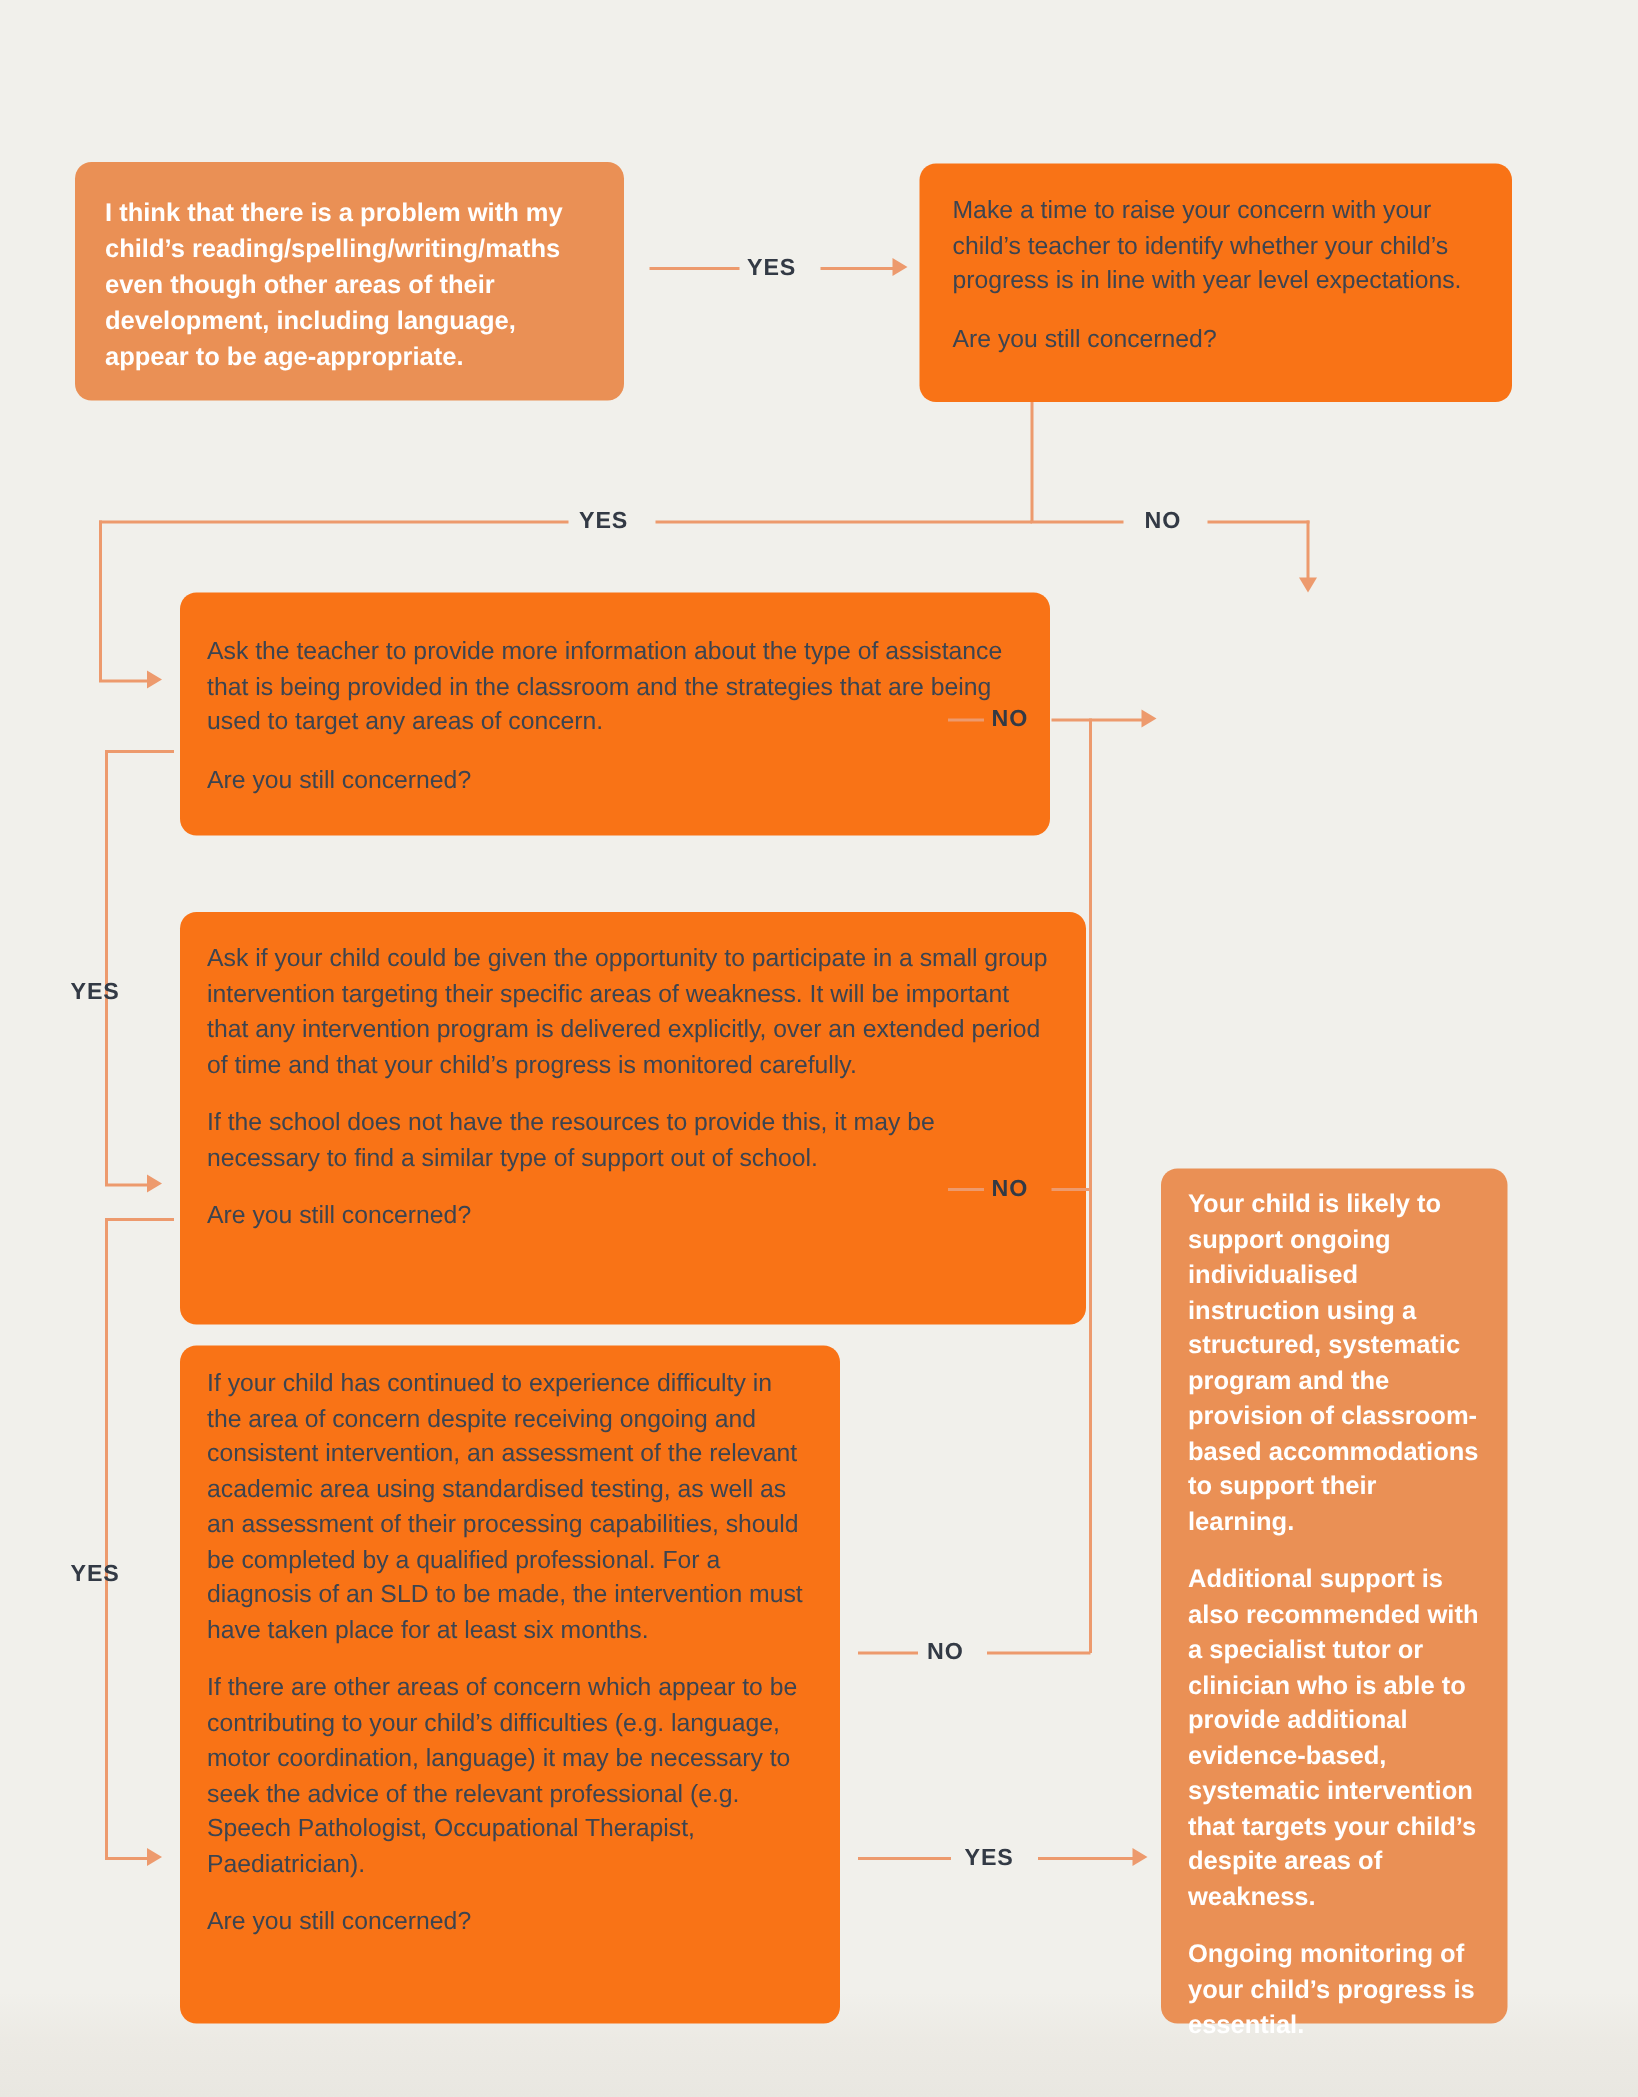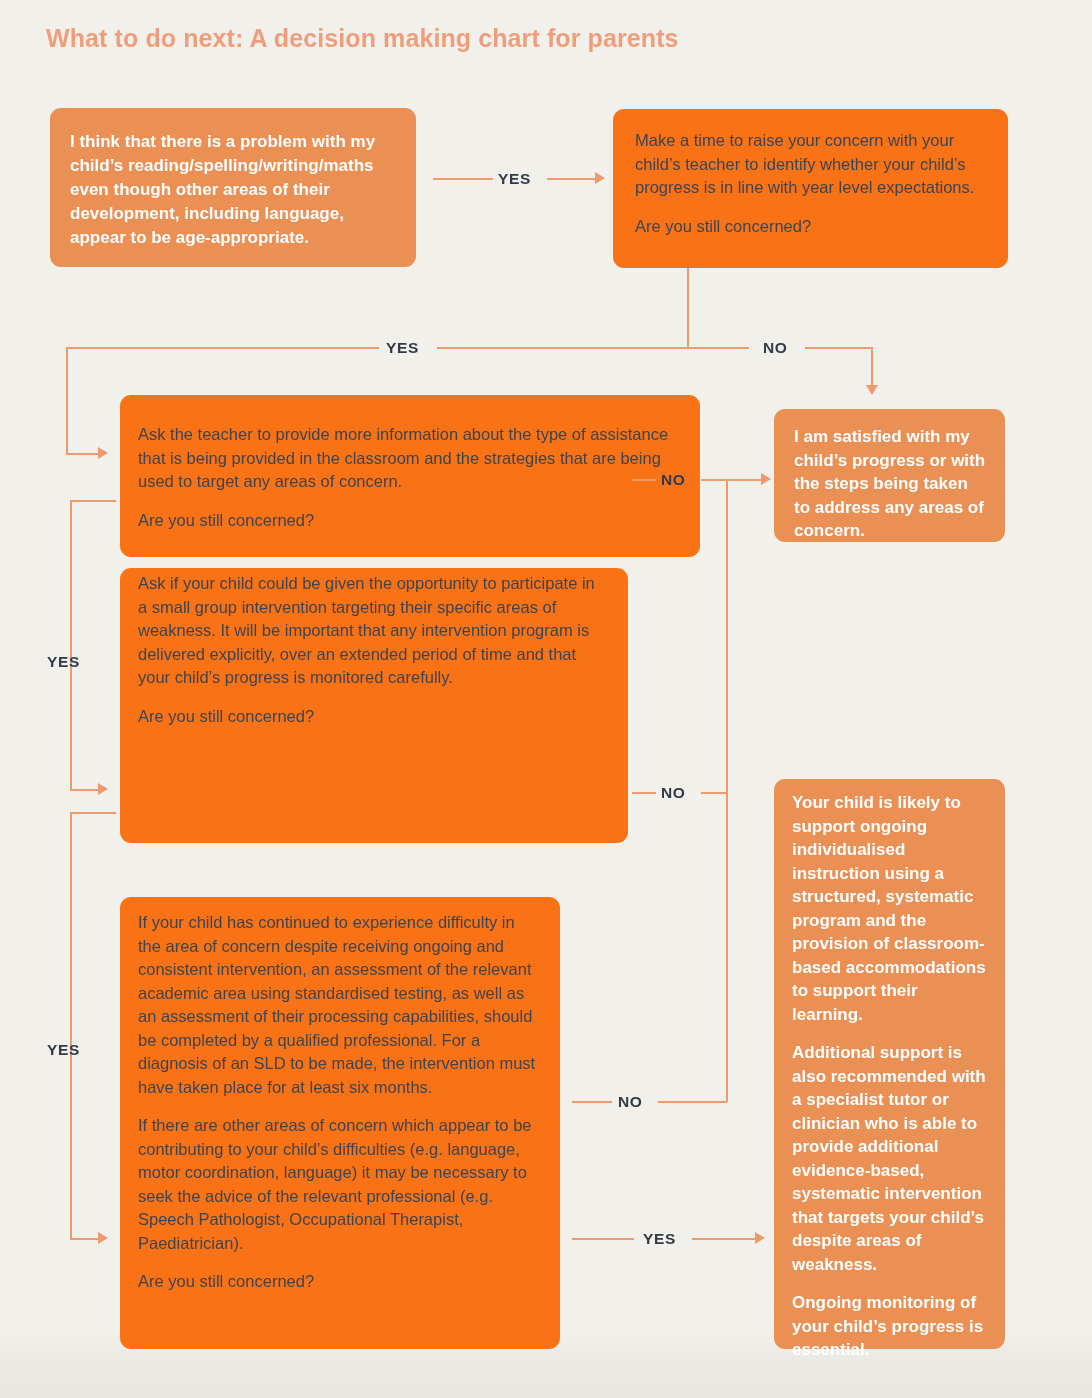--- a/index.html
+++ b/index.html
@@ -29,21 +29,21 @@
   .box p{margin:0;}
   .box p + p{margin-top:15px;}
   .beige p{font-size:16.5px;line-height:23.5px;font-weight:400;}
   .orange p{font-size:17px;line-height:23.5px;font-weight:bold;}
 
   #box-problem{left:50px;top:108px;width:366px;height:159px;padding:22px 22px 20px 20px;}
   #box-problem p{line-height:24px;}
   #box-teacher-meeting{left:613px;top:109px;width:395px;height:159px;padding:20px 24px 18px 22px;}
   #box-satisfied{left:774px;top:409px;width:231px;height:133px;padding:16px 18px 14px 20px;}
   #box-ask-teacher{left:120px;top:395px;width:580px;height:162px;padding:28px 24px 22px 18px;}
-  #box-small-group{left:120px;top:568px;width:508px;height:275px;padding:4px 24px 16px 18px;}
+  #box-small-group{left:120px;top:608px;width:604px;height:275px;padding:20px 24px 16px 18px;}
   #box-assessment{left:120px;top:897px;width:440px;height:452px;padding:14px 22px 18px 18px;}
   #box-outcome{left:774px;top:779px;width:231px;height:570px;padding:12px 14px 16px 18px;}
   #box-outcome p{line-height:23.5px;}
 
   
   .hline,.vline{position:absolute;background:#ed9a6d;}
   .hline{height:2px;}
   .vline{width:2px;}
 
   .edge-label{
@@ -61,21 +61,20 @@
     border-top:10px solid #ed9a6d;
   }
 </style>
 </head>
 <body>
 
 <div id="stage">
 
   <div class="bottom-band"></div>
 
-  <div class="title">What to do next: A decision making chart for parents</div>
 
   <div class="box orange" id="box-problem">
     <p>I think that there is a problem with my child’s reading/spelling/writing/maths even though other areas of their development, including language, appear to be age-appropriate.</p>
   </div>
 
   <div class="hline" style="left:433px;top:178px;width:60px;"></div>
   <div class="edge-label" style="left:498px;top:171px;">YES</div>
   <div class="hline" style="left:547px;top:178px;width:52px;"></div>
   <div class="arrow-r" style="left:595px;top:172px;"></div>
 
@@ -92,23 +91,20 @@
   <div class="vline" style="left:66px;top:347px;height:107px;"></div>
   <div class="hline" style="left:66px;top:453px;width:34px;"></div>
   <div class="arrow-r" style="left:98px;top:447px;"></div>
 
   <div class="hline" style="left:687px;top:347px;width:62px;"></div>
   <div class="edge-label" style="left:763px;top:340px;">NO</div>
   <div class="hline" style="left:805px;top:347px;width:68px;"></div>
   <div class="vline" style="left:871px;top:347px;height:42px;"></div>
   <div class="arrow-d" style="left:866px;top:385px;"></div>
 
-  <div class="box orange" id="box-satisfied">
-    <p>I am satisfied with my child’s progress or with the steps being taken to address any areas of concern.</p>
-  </div>
 
   <div class="box beige" id="box-ask-teacher">
     <p>Ask the teacher to provide more information about the type of assistance that is being provided in the classroom and the strategies that are being used to target any areas of concern.</p>
     <p>Are you still concerned?</p>
   </div>
 
   <div class="hline" style="left:632px;top:479px;width:24px;"></div>
   <div class="edge-label" style="left:661px;top:472px;">NO</div>
   <div class="hline" style="left:701px;top:479px;width:63px;"></div>
   <div class="arrow-r" style="left:761px;top:473px;"></div>
@@ -116,20 +112,21 @@
   <div class="vline" style="left:726px;top:479px;height:623px;"></div>
 
   <div class="hline" style="left:70px;top:500px;width:46px;"></div>
   <div class="vline" style="left:70px;top:500px;height:290px;"></div>
   <div class="edge-label" style="left:47px;top:654px;">YES</div>
   <div class="hline" style="left:70px;top:789px;width:30px;"></div>
   <div class="arrow-r" style="left:98px;top:783px;"></div>
 
   <div class="box beige" id="box-small-group">
     <p>Ask if your child could be given the opportunity to participate in a small group intervention targeting their specific areas of weakness. It will be important that any intervention program is delivered explicitly, over an extended period of time and that your child’s progress is monitored carefully.</p>
+    <p>If the school does not have the resources to provide this, it may be necessary to find a similar type of support out of school.</p>
     <p>Are you still concerned?</p>
   </div>
 
   <div class="hline" style="left:632px;top:792px;width:24px;"></div>
   <div class="edge-label" style="left:661px;top:785px;">NO</div>
   <div class="hline" style="left:701px;top:792px;width:26px;"></div>
 
   <div class="hline" style="left:70px;top:812px;width:46px;"></div>
   <div class="vline" style="left:70px;top:812px;height:427px;"></div>
   <div class="edge-label" style="left:47px;top:1042px;">YES</div>

